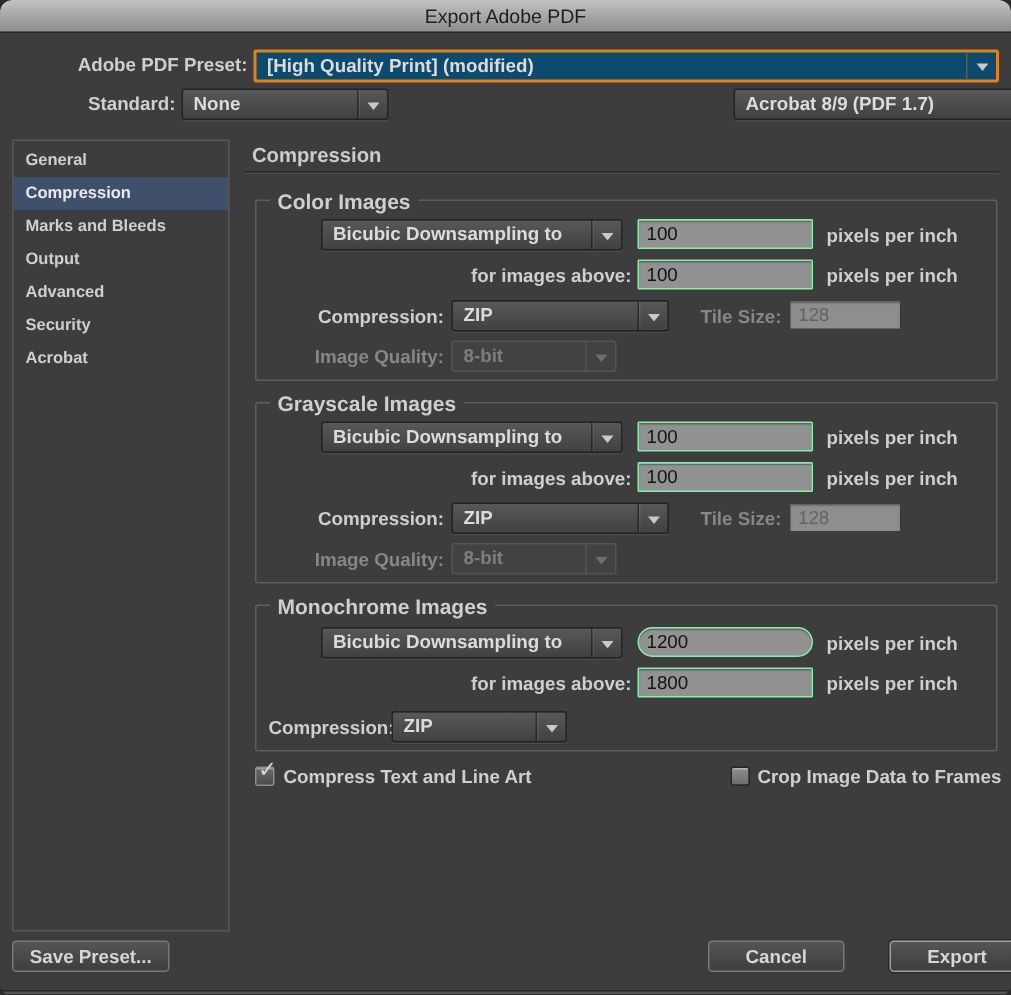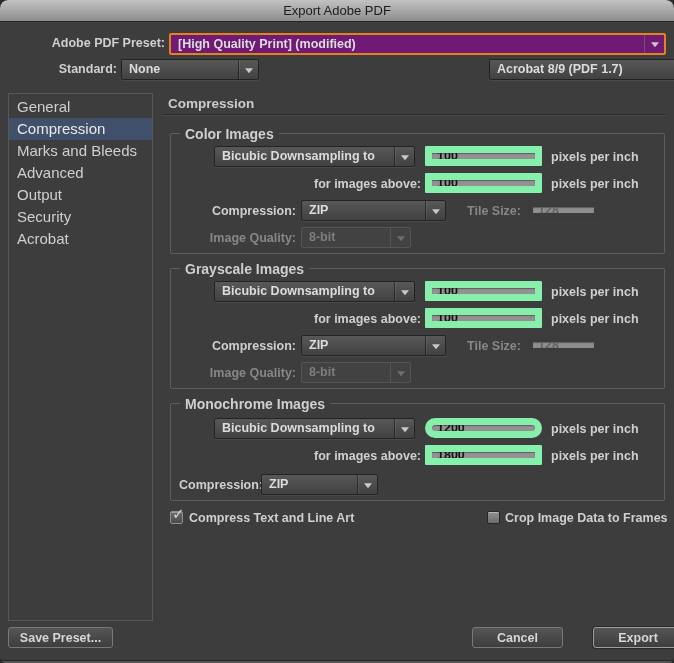--- a/index.html
+++ b/index.html
@@ -26,34 +26,34 @@
     color:#dcdcdc; font-size:12.5px; font-weight:600;
     display:flex; align-items:center;
   }
   .combo .cval { flex:1; padding-left:7px; overflow:hidden; white-space:nowrap; line-height:19px; }
   .combo .arrowbox { width:20px; align-self:stretch; position:relative; border-left:1px solid rgba(0,0,0,0.45); box-shadow:inset 1px 0 0 rgba(255,255,255,0.08); }
   .tri { position:absolute; left:50%; top:50%; transform:translate(-50%,-35%);
     width:0; height:0; border-left:4px solid transparent; border-right:4px solid transparent; border-top:5px solid #c9c9c9; }
   .combo.disabled { background:#424242; border-color:#555; box-shadow:none; color:#7e7e7e; }
   .combo.disabled .tri { border-top-color:#6e6e6e; }
   .combo.disabled .arrowbox { border-left-color:#555; box-shadow:none; }
-  .combo.preset { background:#701a75; border:2px solid #e0831c; box-shadow:none; }
+  .combo.preset { background:#0c4a6e; border:2px solid #e0831c; box-shadow:none; }
   .combo.preset .arrowbox { border-left:1px solid #5c5c5c; box-shadow:none; }
   
   .tinput {
     position:absolute; height:20px; background:#929292;
-    border:7px solid #86efac; border-radius:1px;
+    border:1px solid #86efac; border-radius:1px;
     box-shadow:inset 0 1px 1px rgba(0,0,0,0.35);
     font-family:"Liberation Sans","DejaVu Sans",sans-serif;
-    font-size:12.5px; font-weight:700; color:#141414; padding:0 5px; outline:none;
+    font-size:12.5px; font-weight:400; color:#141414; padding:0 5px; outline:none;
   }
   .tinput:disabled { background:#8e8e8e; color:#636363; border-color:#3c3c3c; }
   
   .sidebar { position:absolute; left:8px; top:93px; width:145px; height:528px; border:1px solid #585858; background:#3d3d3d; padding-top:2px; }
-  .sideitem { height:22px; line-height:22px; padding-left:8px; font-size:15px; font-weight:400; color:#cfcfcf; cursor:default; }
+  .sideitem { height:22px; line-height:22px; padding-left:8px; font-size:11px; font-weight:700; color:#cfcfcf; cursor:default; }
   .sideitem.selected { background:#41506a; color:#eaeaea; }
   
   .heading { position:absolute; left:168px; top:96px; font-size:13.5px; font-weight:700; color:#cccccc; }
   .hsep { position:absolute; left:163px; top:114px; width:503px; height:0; border-top:1px solid #2b2b2b; border-bottom:1px solid rgba(255,255,255,0.07); }
   .group { position:absolute; left:170px; width:495px; border:1px solid #5e5e5e; border-radius:2px; }
   .legend { position:absolute; top:-8px; left:9px; background:#3d3d3d; padding:0 5px; font-size:14px; font-weight:700; color:#cfcfcf; white-space:nowrap; }
   .glbl { position:absolute; font-size:12.5px; font-weight:600; color:#cfcfcf; text-align:right; line-height:20px; white-space:nowrap; }
   .glbl.dim { color:#878787; }
   .glbl.left { text-align:right; }
   .gcombo { position:absolute; }
@@ -98,22 +98,22 @@
     <span class="cval">Acrobat 8/9 (PDF 1.7)</span>
     <span class="arrowbox">
         <span class="tri"></span>
       </span>
   </div>
 
   <div class="sidebar">
     <div class="sideitem">General</div>
     <div class="sideitem selected">Compression</div>
     <div class="sideitem">Marks and Bleeds</div>
+    <div class="sideitem">Output</div>
     <div class="sideitem">Advanced</div>
-    <div class="sideitem">Output</div>
     <div class="sideitem">Security</div>
     <div class="sideitem">Acrobat</div>
   </div>
 
   <span class="heading">Compression</span>
   <div class="hsep"></div>
 
   <div class="group" style="top:133px; height:121px;">
     <span class="legend">Color Images</span>
     <div class="combo gcombo" style="left:43px; top:12px; width:201px;">

